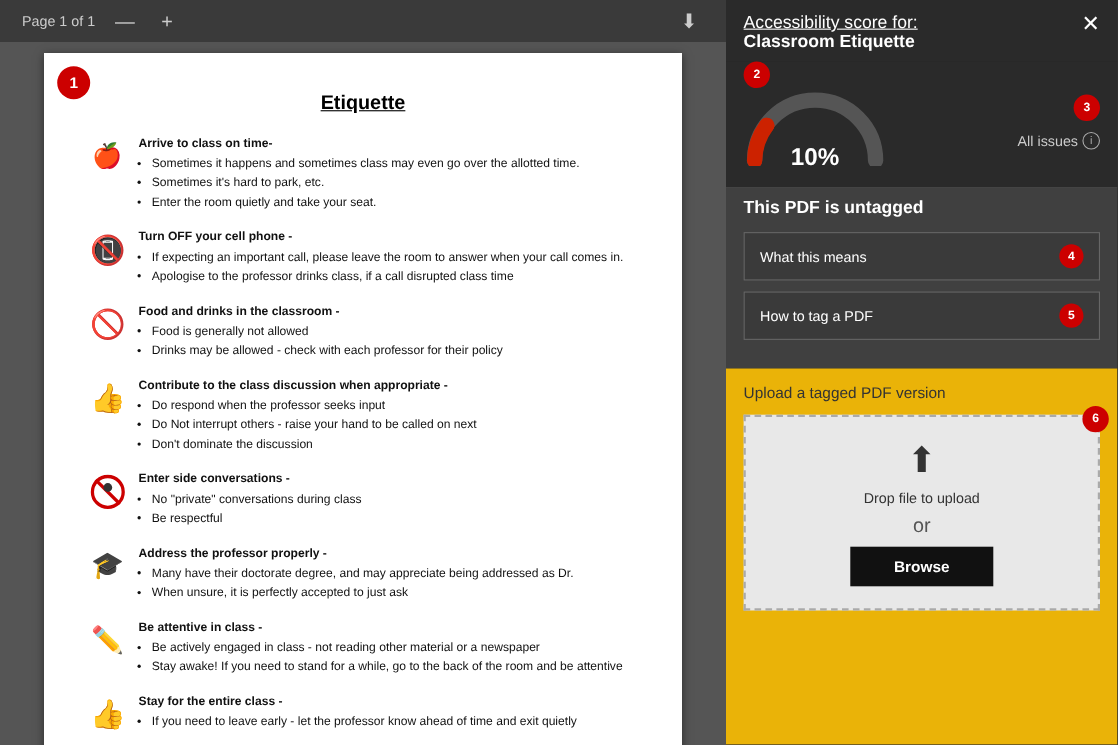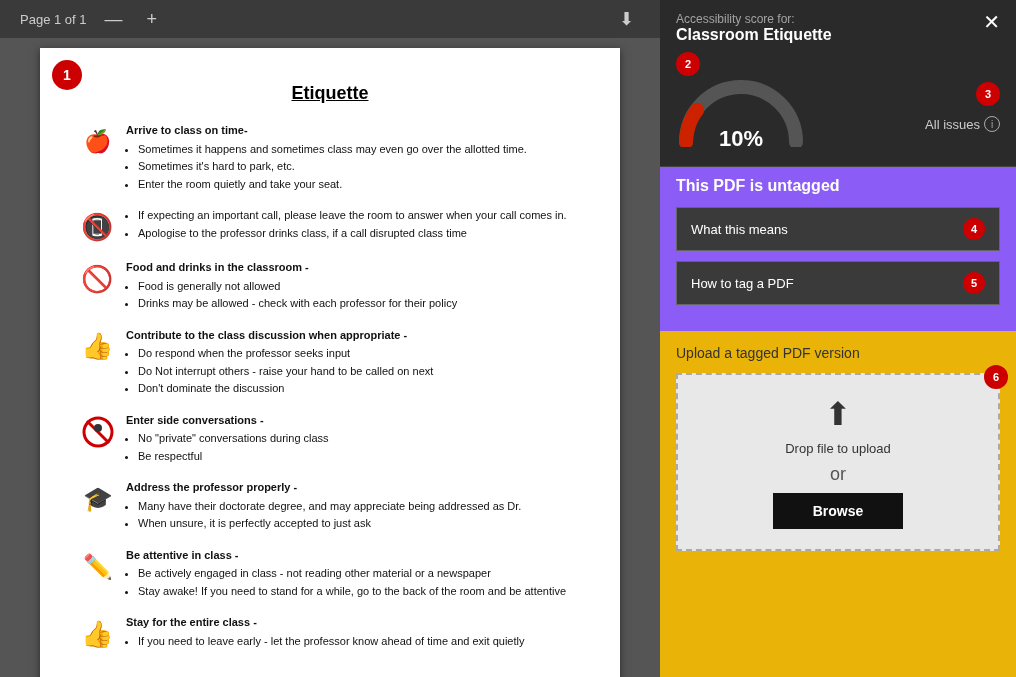--- a/index.html
+++ b/index.html
@@ -152,22 +152,23 @@
 
     .panel-header {
       padding: 12px 16px 8px 16px;
       display: flex;
       justify-content: space-between;
       align-items: flex-start;
       background: #2a2a2a;
     }
 
     .panel-header-text {
-      font-size: 12px;
-      color: #a3a3a3;
+      font-size: 16px;
+      color: #ffffff;
+      text-decoration: underline;
     }
 
     .panel-header-title {
       font-size: 16px;
       color: #fff;
       font-weight: bold;
     }
 
     .close-btn {
       background: none;
@@ -255,21 +256,21 @@
       display: inline-flex;
       align-items: center;
       justify-content: center;
       font-size: 10px;
       color: #aaa;
       cursor: pointer;
     }
 
     
     .untagged-section {
-      background: #8b5cf6;
+      background: #404040;
       padding: 10px 16px 16px 16px;
       border-top: 1px solid #444;
     }
 
     .untagged-title {
       font-size: 16px;
       color: #fff;
       font-weight: bold;
       margin-bottom: 12px;
     }
@@ -413,20 +414,21 @@
             <li>Sometimes it happens and sometimes class may even go over the allotted time.</li>
             <li>Sometimes it's hard to park, etc.</li>
             <li>Enter the room quietly and take your seat.</li>
           </ul>
         </div>
       </div>
 
       <div class="pdf-section">
         <div class="pdf-icon" style="font-size:26px;">📵</div>
         <div class="pdf-text">
+          <div class="section-title">Turn OFF your cell phone -</div>
           <ul>
             <li>If expecting an important call, please leave the room to answer when your call comes in.</li>
             <li>Apologise to the professor drinks class, if a call disrupted class time</li>
           </ul>
         </div>
       </div>
 
       <div class="pdf-section">
         <div class="pdf-icon" style="font-size:26px; color:#cc0000;">🚫</div>
         <div class="pdf-text">

